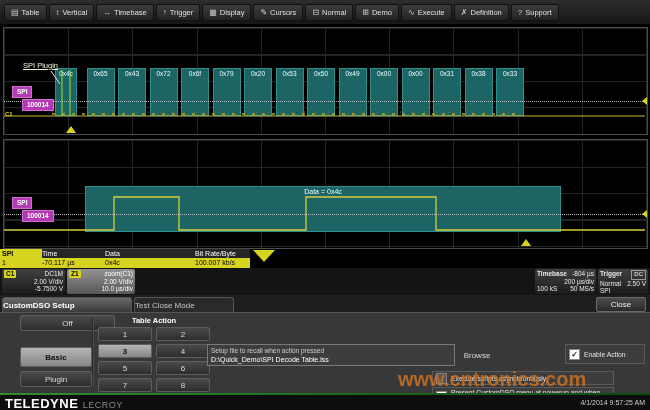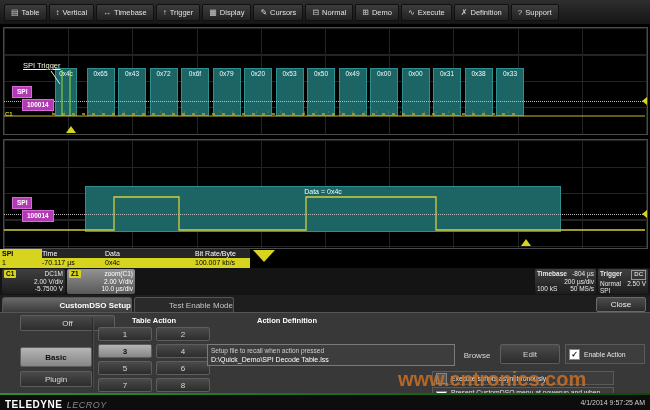--- a/index.html
+++ b/index.html
@@ -46,21 +46,21 @@
   .descrow{position:absolute;left:0;top:268px;width:650px;height:27px;background:#141414;}
   .dbox{position:absolute;top:1px;height:25px;border-radius:2px;background:linear-gradient(#404040,#1c1c1c);
         font-size:6.5px;color:#e8e8e8;padding:1px 2px;box-sizing:border-box;}
   .dbox .r{display:flex;justify-content:space-between;line-height:7.5px;}
   .badge{background:#d6d41e;color:#000;font-weight:bold;padding:0 2px;border-radius:1px;}
   .dcbadge{border:1px solid #999;padding:0 2px;font-size:6px;color:#fff;}
   #zbox{background:linear-gradient(#939393,#585858);color:#fff;}
   
   .dialog{position:absolute;left:0;top:295px;width:650px;height:98px;background:#2c2c2c;}
   .tabbar{position:relative;height:17px;background:#1e1e1e;border-bottom:1px solid #555;}
-  .tab{position:absolute;top:2px;height:15px;line-height:15px;text-align:right;font-size:8px;
+  .tab{position:absolute;top:2px;height:15px;line-height:15px;text-align:left;font-size:8px;
        border:1px solid #555;border-bottom:none;border-radius:3px 3px 0 0;box-sizing:border-box;}
   .tab.active{left:2px;width:130px;background:linear-gradient(#6a6a6a,#3a3a3a);color:#fff;font-weight:bold;}
   .tab.inactive{left:134px;width:100px;background:#2a2a2a;color:#c5c5c5;}
   .closebtn{position:absolute;right:4px;top:2px;width:48px;height:13px;line-height:13px;text-align:center;
             background:linear-gradient(#4c4c4c,#2a2a2a);border:1px solid #6a6a6a;border-radius:2px;
             font-size:8px;color:#eee;}
   .dbody{position:absolute;left:0;top:18px;width:650px;height:80px;background:#383838;}
   .sect-title{position:absolute;font-size:7.5px;font-weight:bold;color:#fff;text-align:center;}
   .dlg-btn{position:absolute;background:linear-gradient(#4a4a4a,#2d2d2d);border:1px solid #5e5e5e;border-radius:2px;
            color:#d8d8d8;font-size:8px;display:flex;align-items:center;justify-content:center;box-sizing:border-box;}
@@ -73,22 +73,22 @@
   .chkrow{position:absolute;left:432px;width:182px;border:1px solid #5a5a5a;background:#3d3d3d;
           display:flex;align-items:center;gap:4px;padding:1px 3px;box-sizing:border-box;font-size:6.8px;color:#e5e5e5;}
   .chk{width:9px;height:9px;background:#fff;border:1px solid #888;font-size:8px;line-height:9px;color:#111;
        text-align:center;flex:none;font-weight:bold;}
   .chk.off{background:#555;}
   
   .greenline{position:absolute;left:0;top:393px;width:650px;height:2px;
              background:linear-gradient(to right,#2f8f2f,#0c4a0c);}
   .footer{position:absolute;left:0;top:395px;width:650px;height:15px;background:#0d0d0d;
           display:flex;align-items:center;justify-content:space-between;padding:0 5px;box-sizing:border-box;}
-  .brand b{font-size:10px;color:#fff;letter-spacing:.5px;}
-  .brand span{font-size:9px;color:#8a8a8a;letter-spacing:.5px;font-style:italic;}
+  .brand b{font-size:13px;color:#fff;letter-spacing:.5px;}
+  .brand span{font-size:9px;color:#8a8a8a;letter-spacing:.5px;}
   .clock{font-size:7px;color:#cfcfcf;}
   .watermark{position:absolute;left:398px;top:368px;font-size:20px;font-weight:bold;color:rgba(196,110,38,.88);
              z-index:60;letter-spacing:0;white-space:nowrap;}
 </style>
 </head>
 <body>
 
 <div class="screen">
 
   <div class="menubar">
@@ -188,21 +188,21 @@
       </div>
     <svg width="643" height="106">
       <line x1="0" y1="88" x2="641" y2="88" stroke="#c7b832" stroke-width="1"></line>
       <line x1="48" y1="86" x2="515" y2="86" stroke="#b5a62c" stroke-width="1.5" stroke-dasharray="3,7"></line>
       <line x1="48" y1="84" x2="515" y2="84" stroke="#8f8325" stroke-width="1" stroke-dasharray="1,11"></line>
       <line x1="58" y1="42" x2="58" y2="88" stroke="#9adf3a" stroke-width="1"></line>
       <line x1="66" y1="42" x2="66" y2="88" stroke="#9adf3a" stroke-width="1"></line>
       <line x1="47" y1="43" x2="56" y2="56" stroke="#e8e8d0" stroke-width="1"></line>
     </svg>
     <div class="dotline" style="top:73px;"></div>
-    <div class="annot" style="left:19px;top:33px;text-decoration:underline;">SPI Trigger</div>
+    <div class="annot" style="left:19px;top:33px;text-decoration:underline;">SPI Plugin</div>
     <div class="spi-tag" style="left:8px;top:58px;">SPI</div>
     <div class="spi-tag" style="left:18px;top:71px;">100014</div>
     <div class="gnd" style="top:83px;">C1</div>
     <div class="tri-left" style="right:0;top:69px;"></div>
   </div>
 
   <div class="tri-up" style="left:66px;top:126px;"></div>
 
   <div class="grid" id="grid2">
     <div class="zoombox" style="left:81px;top:46px;width:476px;height:46px;">
@@ -289,21 +289,21 @@
         </div>
       <div class="r">
           <span>SPI</span>
         </div>
     </div>
   </div>
 
   <div class="dialog">
     <div class="tabbar">
       <div class="tab active">CustomDSO Setup</div>
-      <div class="tab inactive">Test Enable Mode</div>
+      <div class="tab inactive">Test Close Mode</div>
       <div class="closebtn">Close</div>
     </div>
     <div class="dbody">
       <div class="sect-title" style="left:20px;top:3px;width:72px;">Close</div>
       <div>
           <div class="dlg-btn" style="left: 20px; top: 2px; width: 95px; height: 16px;">Off</div>
           <div class="dlg-btn selected" style="left: 20px; top: 34px; width: 72px; height: 20px;">Basic</div>
           <div class="dlg-btn" style="left: 20px; top: 58px; width: 72px; height: 16px;">Plugin</div>
         </div>
       <div class="vdiv"></div>
@@ -311,27 +311,25 @@
       <div>
           <div class="dlg-btn" style="left: 98px; top: 14px; width: 54px; height: 14px;">1</div>
           <div class="dlg-btn" style="left: 156px; top: 14px; width: 54px; height: 14px;">2</div>
           <div class="dlg-btn selected" style="left: 98px; top: 31px; width: 54px; height: 14px;">3</div>
           <div class="dlg-btn" style="left: 156px; top: 31px; width: 54px; height: 14px;">4</div>
           <div class="dlg-btn" style="left: 98px; top: 48px; width: 54px; height: 14px;">5</div>
           <div class="dlg-btn" style="left: 156px; top: 48px; width: 54px; height: 14px;">6</div>
           <div class="dlg-btn" style="left: 98px; top: 65px; width: 54px; height: 14px;">7</div>
           <div class="dlg-btn" style="left: 156px; top: 65px; width: 54px; height: 14px;">8</div>
         </div>
-      <div class="sect-title" style="left:207px;top:3px;width:160px;">Action Definition</div>
       <div class="filebox">
         <div class="filehint">Setup file to recall when action pressed</div>
         <div class="filepath">D:\Quick_Demo\SPI Decode Table.lss</div>
       </div>
       <div class="dlg-btn" style="left:458px;top:35px;width:38px;height:14px;background:none;border:none;">Browse</div>
-      <div class="dlg-btn" style="left:500px;top:31px;width:60px;height:20px;">Edit</div>
       <div class="chkrow" style="left:565px;top:31px;width:80px;height:20px;">
         <span class="chk">✓</span>
         <span>Enable Action</span>
       </div>
       <div class="chkrow" style="top:58px;height:14px;">
         <span class="chk off"></span>
         <span>Execute scripts asynchronously</span>
       </div>
       <div class="chkrow" style="top:74px;height:19px;">
         <span class="chk">✓</span>

